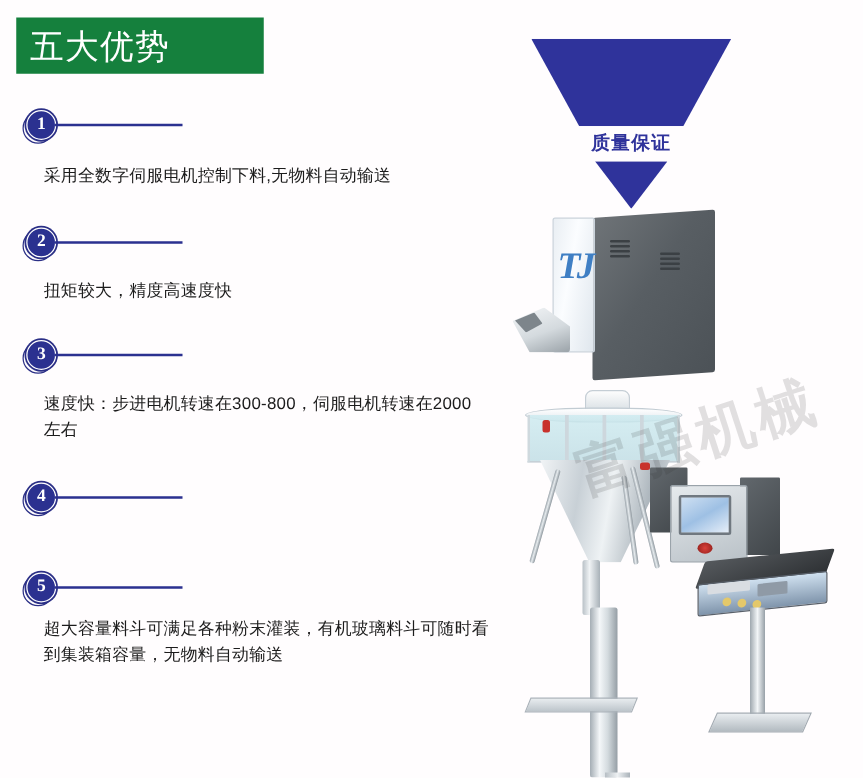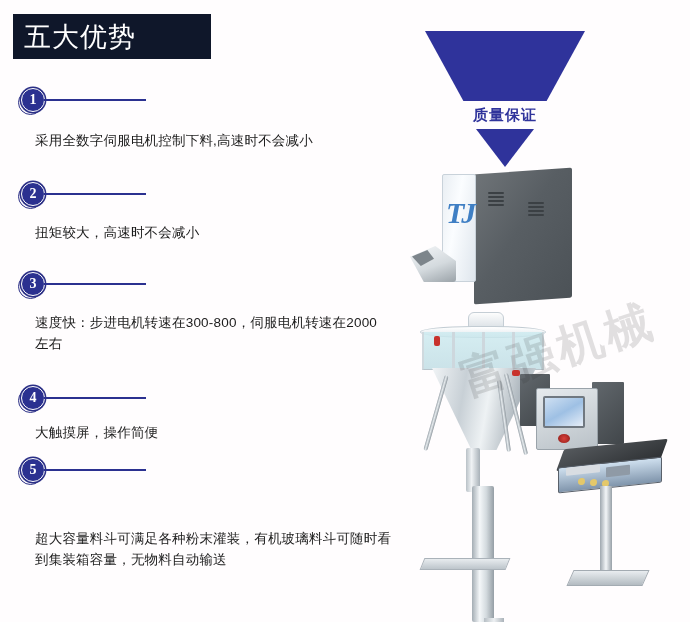--- a/index.html
+++ b/index.html
@@ -24,21 +24,21 @@
     width: 410px;
     height: 622px;
   }
 
   #header-banner {
     position: absolute;
     left: 13px;
     top: 14px;
     width: 198px;
     height: 45px;
-    background: #0f172a;
+    background: #15803d;
   }
   #header-title {
     position: absolute;
     left: 11px;
     top: 4px;
     font-size: 27px;
     line-height: 38px;
     font-weight: 400;
     color: #ffffff;
     letter-spacing: 1px;
@@ -366,32 +366,32 @@
     </div>
 
     <div class="feature" style="top:88px;">
       <div class="badge-row">
         <div class="badge">
           <div class="arc"></div>
           <div class="disc">1</div>
         </div>
         <div class="badge-line"></div>
       </div>
-      <div class="feature-text" style="top:42px;">采用全数字伺服电机控制下料,高速时不会减小</div>
+      <div class="feature-text" style="top:42px;">采用全数字伺服电机控制下料,无物料自动输送</div>
     </div>
 
     <div class="feature" style="top:182px;">
       <div class="badge-row">
         <div class="badge">
           <div class="arc"></div>
           <div class="disc">2</div>
         </div>
         <div class="badge-line"></div>
       </div>
-      <div class="feature-text" style="top:40px;">扭矩较大，高速时不会减小</div>
+      <div class="feature-text" style="top:40px;">扭矩较大，精度高速度快</div>
     </div>
 
     <div class="feature" style="top:272px;">
       <div class="badge-row">
         <div class="badge">
           <div class="arc"></div>
           <div class="disc">3</div>
         </div>
         <div class="badge-line"></div>
       </div>
@@ -399,32 +399,31 @@
     </div>
 
     <div class="feature" style="top:386px;">
       <div class="badge-row">
         <div class="badge">
           <div class="arc"></div>
           <div class="disc">4</div>
         </div>
         <div class="badge-line"></div>
       </div>
-      <div class="feature-text" style="top:36px;">大触摸屏，操作简便</div>
     </div>
 
     <div class="feature" style="top:458px;">
       <div class="badge-row">
         <div class="badge">
           <div class="arc"></div>
           <div class="disc">5</div>
         </div>
         <div class="badge-line"></div>
       </div>
-      <div class="feature-text" style="top:34px; width:360px;margin-top:36px;">超大容量料斗可满足各种粉末灌装，有机玻璃料斗可随时看到集装箱容量，无物料自动输送</div>
+      <div class="feature-text" style="top:34px; width:360px;">超大容量料斗可满足各种粉末灌装，有机玻璃料斗可随时看到集装箱容量，无物料自动输送</div>
     </div>
 
   </div>
 
   <div id="right-col">
 
     <div id="funnel-top"></div>
     <div id="quality-label">质量保证</div>
     <div id="funnel-bottom"></div>
 

